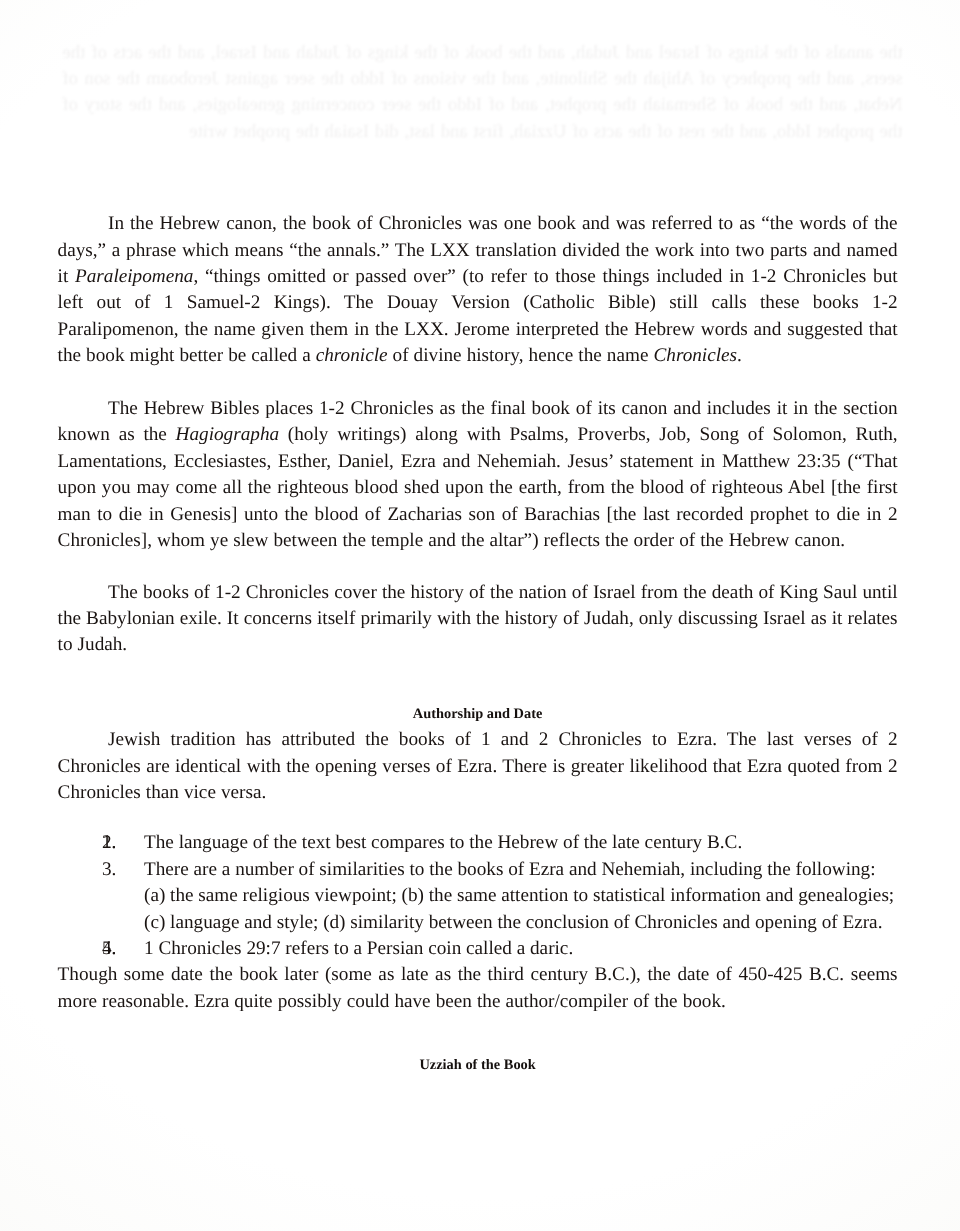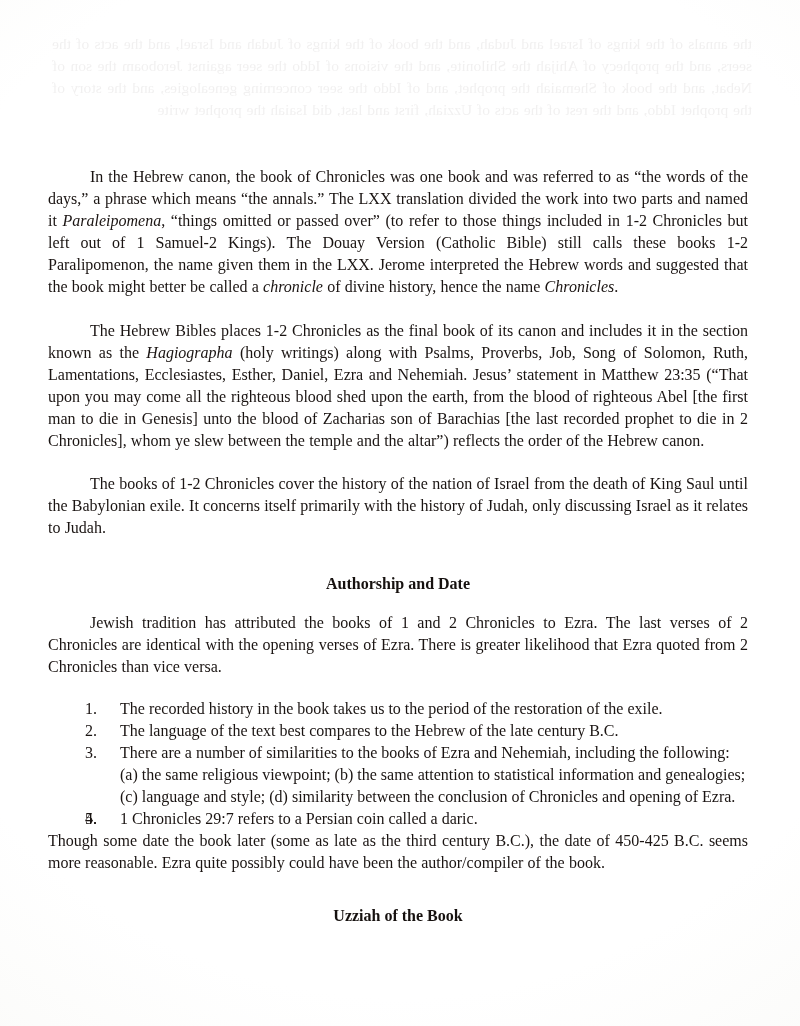--- a/index.html
+++ b/index.html
@@ -39,21 +39,21 @@
     transform: scaleX(-1);
     user-select: none;
     pointer-events: none;
     white-space: pre-wrap;
     word-spacing: 1px;
   }
 
   .page {
     position: absolute;
     left: 48px;
-    top: 4px;
+    top: 14px;
     width: 700px;
     height: 904px;
   }
 
   .doc-title {
     margin: 0;
     padding-top: 134px;
     font-size: 27px;
     font-weight: 400;
     text-align: center;
@@ -68,22 +68,22 @@
     text-align: justify;
     text-indent: 42px;
     color: #1a1412;
     word-spacing: 0.2px;
   }
 
   p.par-gap { margin-top: 21px; }
   p.no-indent { text-indent: 0; }
 
   .section-head {
-    margin: 16px;
-    font-size: 16px;
+    margin: 0;
+    font-size: 12px;
     font-weight: bold;
     text-align: center;
     line-height: 22.1px;
     color: #16110f;
   }
 
   .head-gap-before { margin-top: 30px; }
   .head-gap-before-lg { margin-top: 34px; }
 
   ol.evidence {
@@ -131,21 +131,20 @@
   <p class="body-par par-gap">The books of 1-2 Chronicles cover the history of the nation of Israel from the death of King Saul until the Babylonian exile.  It concerns itself primarily with the history of Judah, only discussing Israel as it relates to Judah.</p>
 
   <h2 class="section-head head-gap-before-lg">Authorship and Date</h2>
 
   <p class="body-par">Jewish tradition has attributed the books of 1 and 2 Chronicles to Ezra.  The last verses of 2 Chronicles are identical with the opening verses of Ezra.  There is greater likelihood that Ezra quoted from 2 Chronicles than vice versa.</p>
 
 
   <ol class="evidence">
     <li>
       <span class="num">1.</span>
-      <span>The recorded history in the book takes us to the period of the restoration of the exile.</span>
     </li>
     <li>
       <span class="num">2.</span>
       <span>The language of the text best compares to the Hebrew of the late century B.C.</span>
     </li>
     <li>
       <span class="num">3.</span>
       <span>There are a number of similarities to the books of Ezra and Nehemiah, including the following:  (a) the same religious viewpoint; (b) the same attention to statistical information and genealogies; (c) language and style; (d) similarity between the conclusion of Chronicles and opening of Ezra.</span>
     </li>
     <li>

